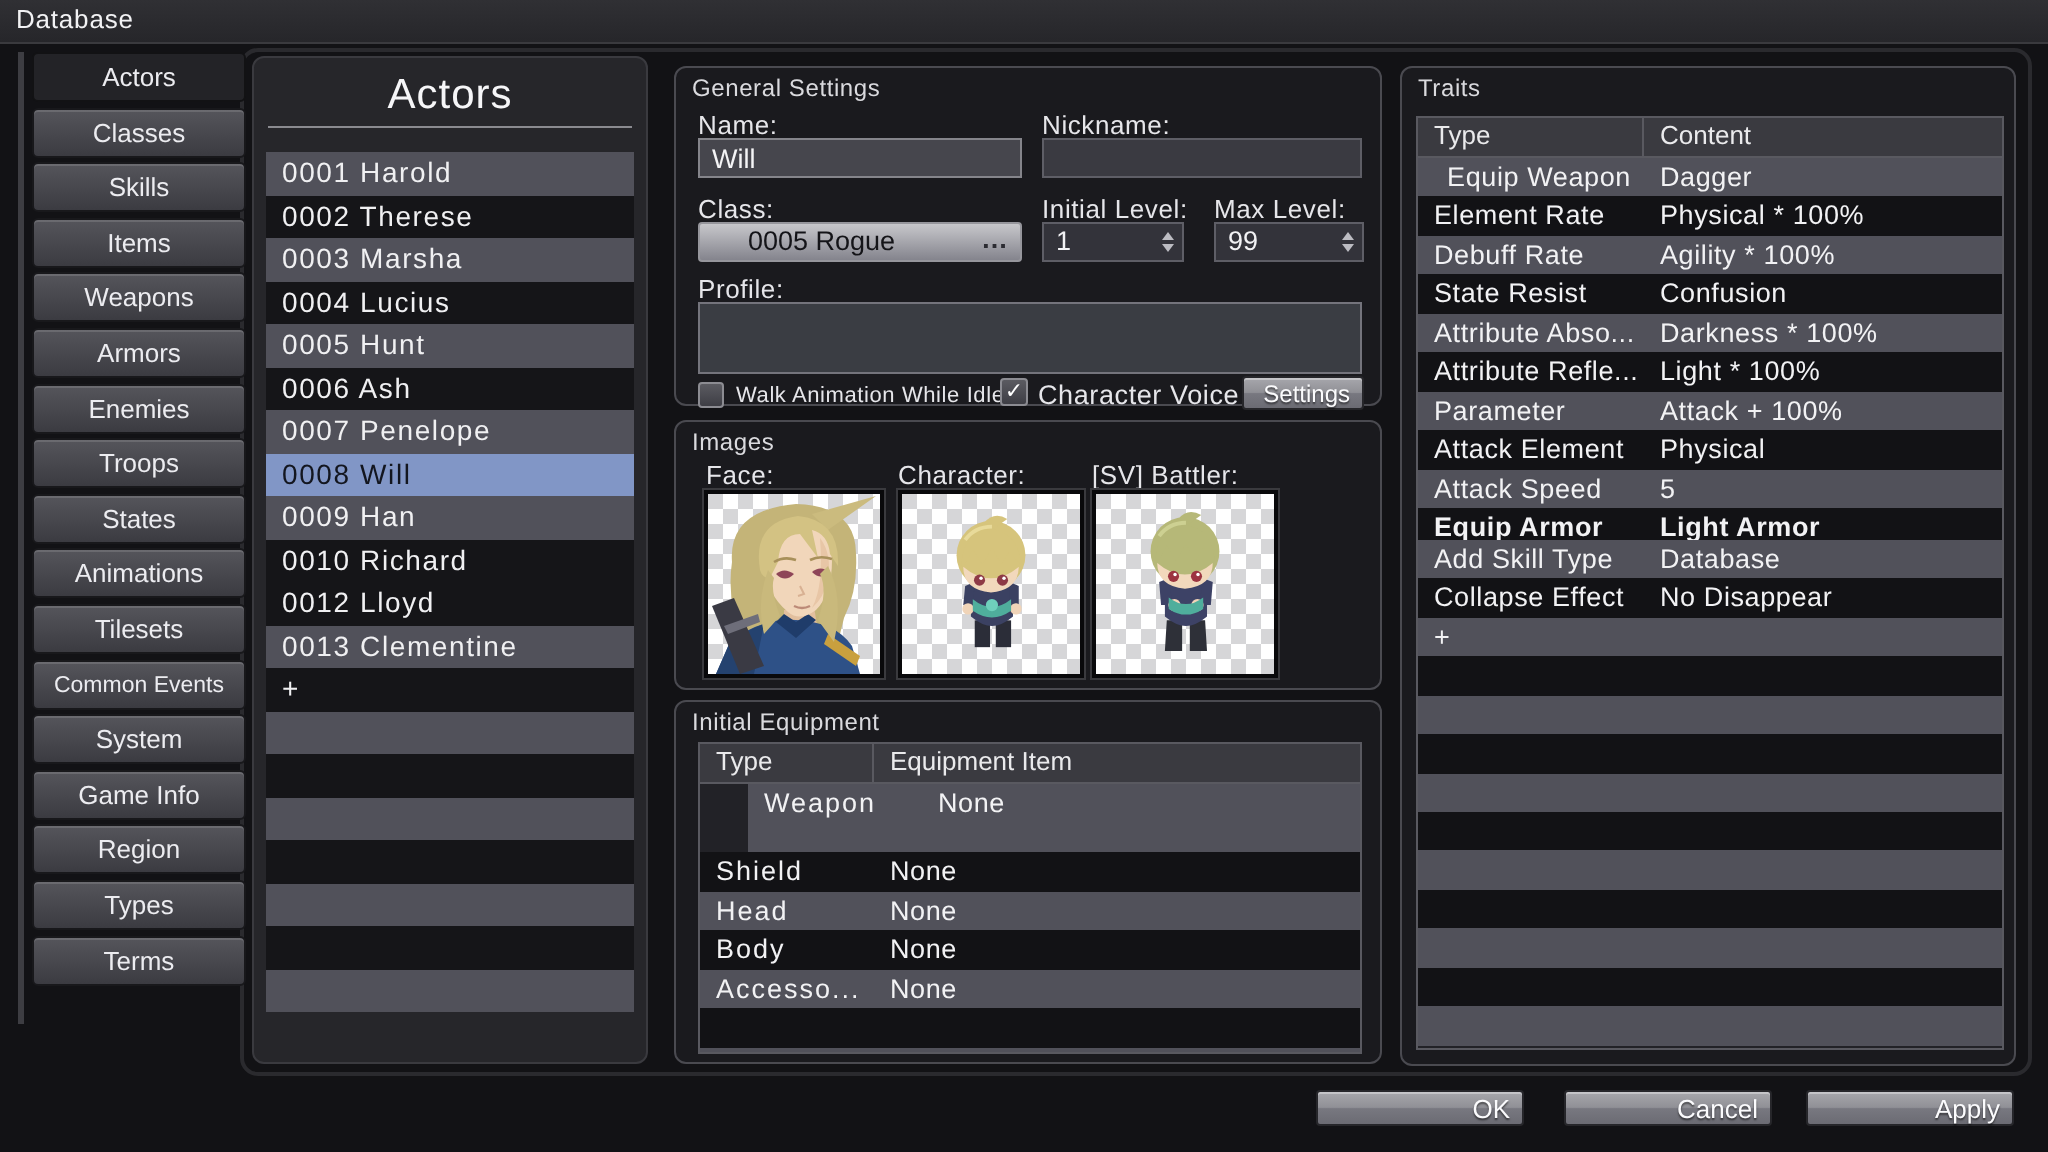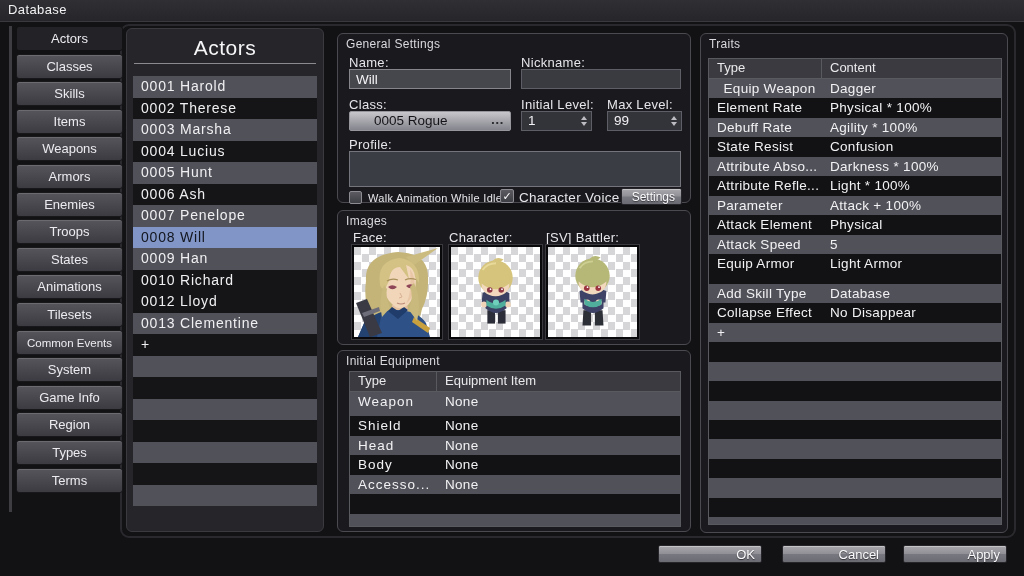--- a/index.html
+++ b/index.html
@@ -250,21 +250,21 @@
   </div>
 </div>
 
 <div class="group" style="left:337px;top:350px;width:354px;height:182px">
   <div class="legend">Initial Equipment</div>
   <div class="table" style="left:11px;top:20px;width:332px;height:156px">
       <div class="thead" style="height: 19px; line-height: 18px;">
         <div class="cell c1" style="width: 87px; flex: 0 0 auto;">Type</div>
         <div class="cell" style="flex: 1 1 0%;">Equipment Item</div>
       </div>
-      <div class="trow light" style="height: 24px; line-height: 19.57px;">
+      <div class="trow light" style="height: 34px; line-height: 19.57px; margin-left: 24px;">
         <div class="cell" style="width: 87px; flex: 0 0 auto; letter-spacing: 1px;">Weapon</div>
         <div class="cell" style="flex: 1 1 0%;">None</div>
       </div>
       <div class="trow dark" style="height: 19.57px; line-height: 19.57px;">
         <div class="cell" style="width: 87px; flex: 0 0 auto; letter-spacing: 1px;">Shield</div>
         <div class="cell" style="flex: 1 1 0%;">None</div>
       </div>
       <div class="trow light" style="height: 19.57px; line-height: 19.57px;">
         <div class="cell" style="width: 87px; flex: 0 0 auto; letter-spacing: 1px;">Head</div>
         <div class="cell" style="flex: 1 1 0%;">None</div>
@@ -324,21 +324,21 @@
         <div class="cell" style="flex: 1 1 0%;">Attack + 100%</div>
       </div>
       <div class="trow dark" style="height: 19.45px; line-height: 19.45px;">
         <div class="cell" style="width: 113px; flex: 0 0 auto;">Attack Element</div>
         <div class="cell" style="flex: 1 1 0%;">Physical</div>
       </div>
       <div class="trow light" style="height: 19.45px; line-height: 19.45px;">
         <div class="cell" style="width: 113px; flex: 0 0 auto;">Attack Speed</div>
         <div class="cell" style="flex: 1 1 0%;">5</div>
       </div>
-      <div class="trow dark" style="height: 30px; line-height: 19.45px;">
+      <div class="trow dark" style="height: 16px; line-height: 19.45px; font-weight: bold;">
         <div class="cell" style="width: 113px; flex: 0 0 auto;">Equip Armor</div>
         <div class="cell" style="flex: 1 1 0%;">Light Armor</div>
       </div>
       <div class="trow light" style="height: 19.45px; line-height: 19.45px;">
         <div class="cell" style="width: 113px; flex: 0 0 auto;">Add Skill Type</div>
         <div class="cell" style="flex: 1 1 0%;">Database</div>
       </div>
       <div class="trow dark" style="height: 19.45px; line-height: 19.45px;">
         <div class="cell" style="width: 113px; flex: 0 0 auto;">Collapse Effect</div>
         <div class="cell" style="flex: 1 1 0%;">No Disappear</div>

